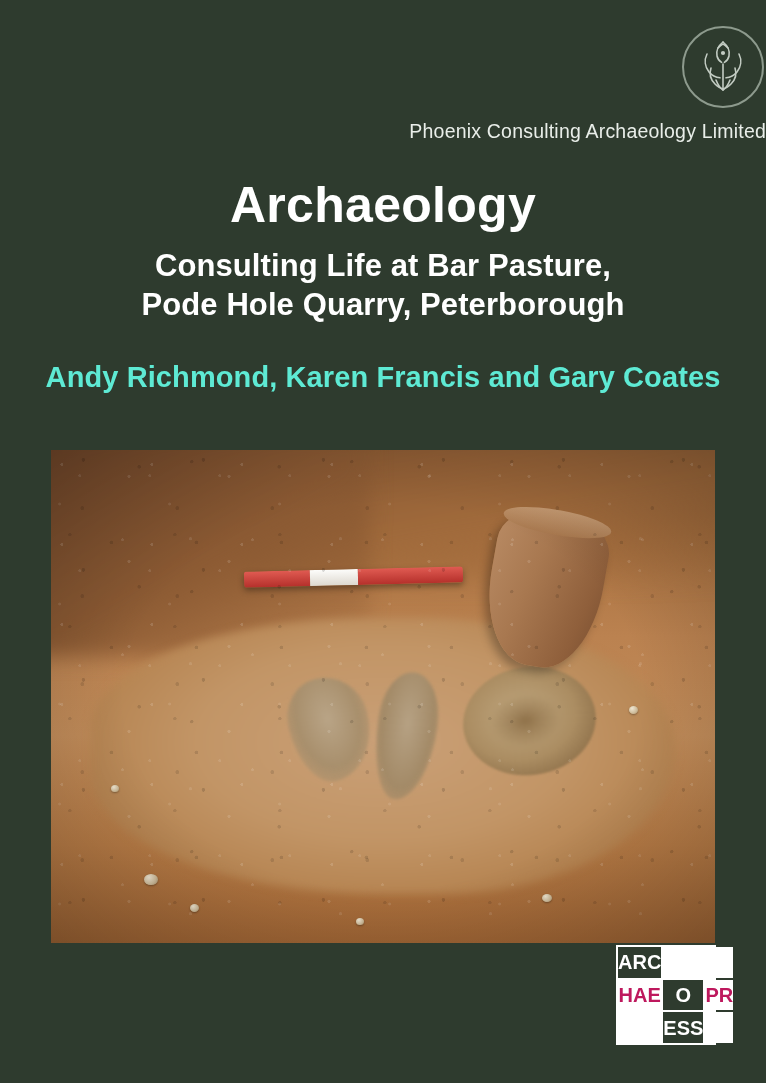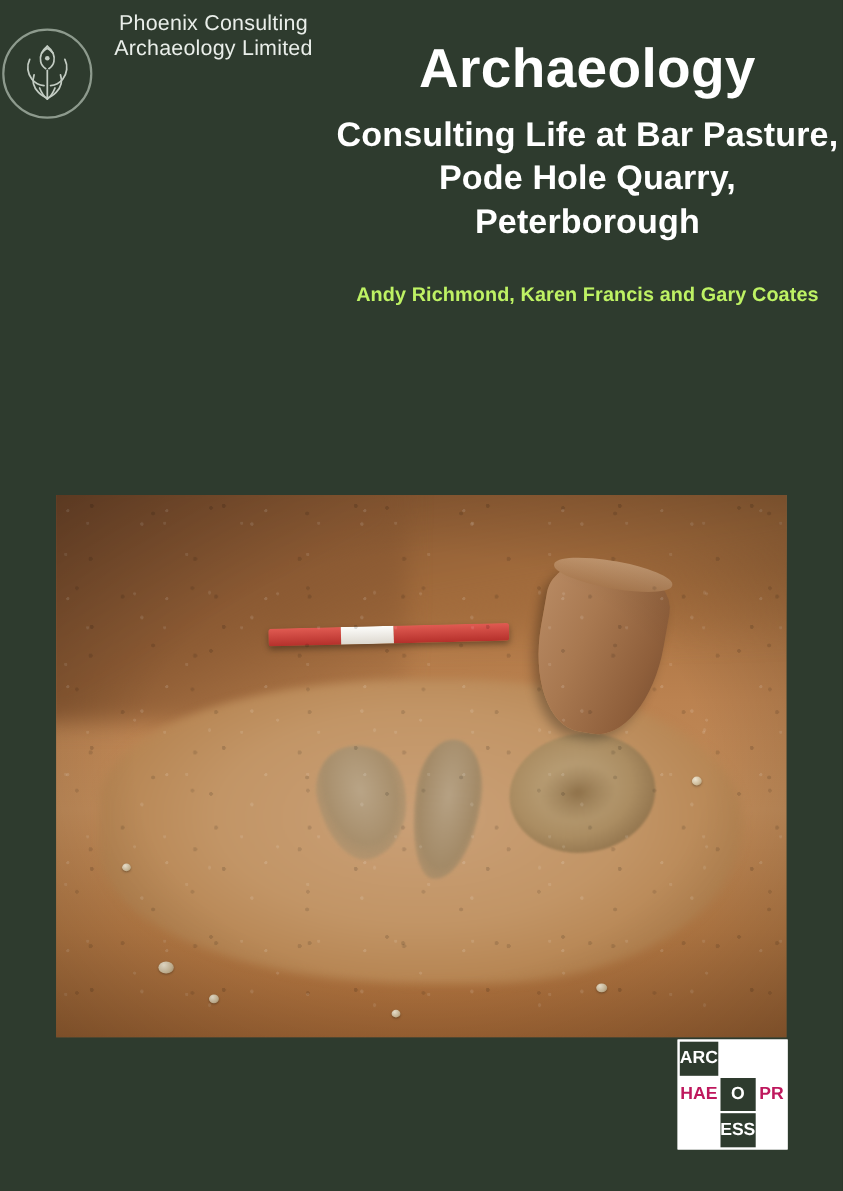--- a/index.html
+++ b/index.html
@@ -13,22 +13,22 @@
     overflow: hidden;
     font-family: "Liberation Sans", sans-serif;
     position: relative;
   }
 
   .cover {
     position: absolute;
     inset: 0;
     background: #2e3b2e;
     display: flex;
-    flex-direction: row;
-    align-items: flex-start;
+    flex-direction: column;
+    align-items: flex-end;
   }
 
   
   .logo-wrap {
     margin-top: 24px;
     width: 86px;
     height: 86px;
     display: flex;
     align-items: center;
     justify-content: center;
@@ -62,23 +62,23 @@
     margin-top: 14px;
     font-size: 31px;
     font-weight: 700;
     line-height: 1.28;
     letter-spacing: 0.1px;
   }
   .subtitle .line { display: block; }
 
   .authors {
     margin-top: 36px;
-    font-size: 18px;
+    font-size: 29px;
     font-weight: 700;
-    color: #bef264;
+    color: #5eead4;
     text-align: center;
     letter-spacing: 0.1px;
   }
 
   
   .photo {
     position: absolute;
     left: 51px;
     top: 450px;
     width: 664px;
@@ -255,21 +255,21 @@
     grid-template-rows: repeat(3, 1fr);
     background: #ffffff;
     border: 2px solid #ffffff;
     gap: 2px;
   }
   .archaeopress .cell {
     display: flex;
     align-items: center;
     justify-content: center;
     font-weight: 700;
-    font-size: 16px;
+    font-size: 20px;
     line-height: 1;
     font-family: "Liberation Sans", sans-serif;
   }
   .archaeopress .cell.dark { background: #2e3b2e; color: #ffffff; }
   .archaeopress .cell.light { background: #ffffff; color: #be185d; }
 </style>
 </head>
 <body>
 
 <div class="cover">

